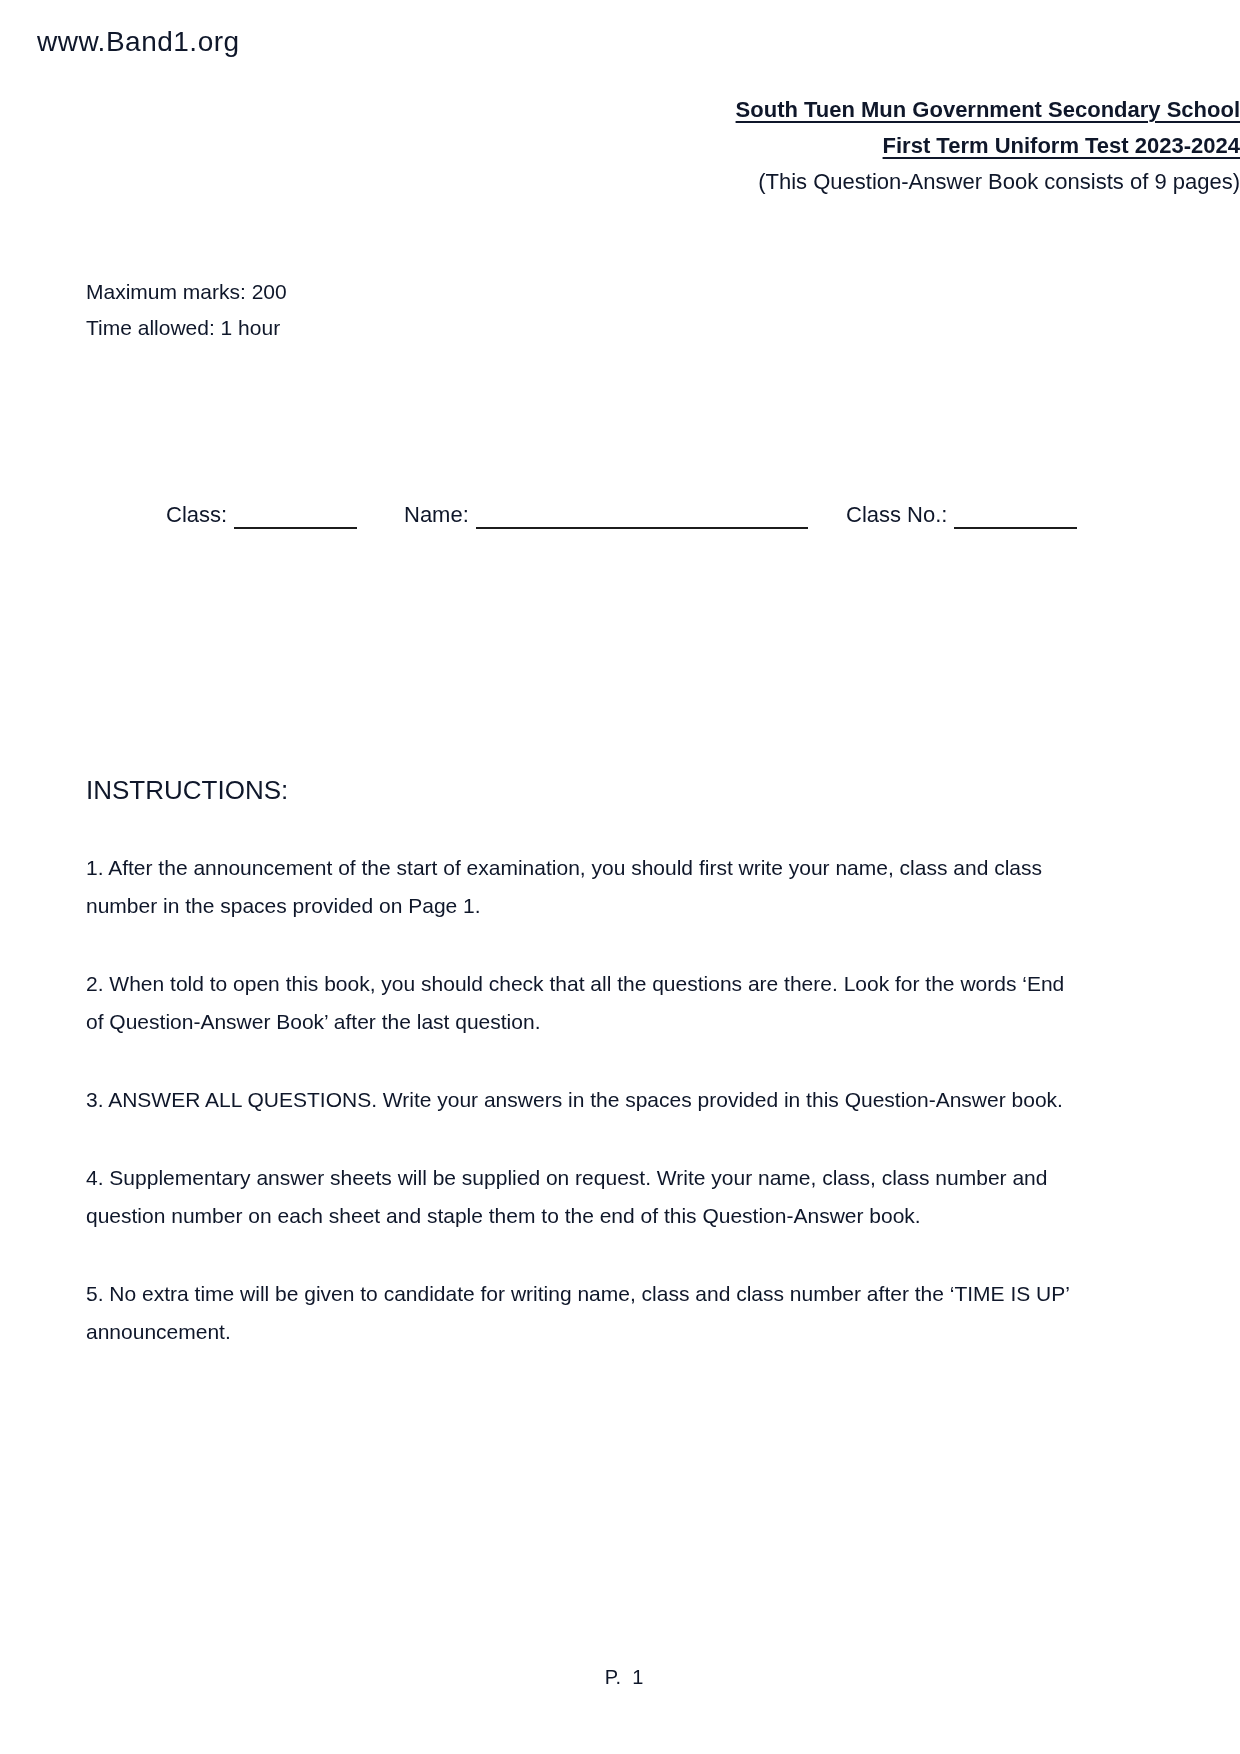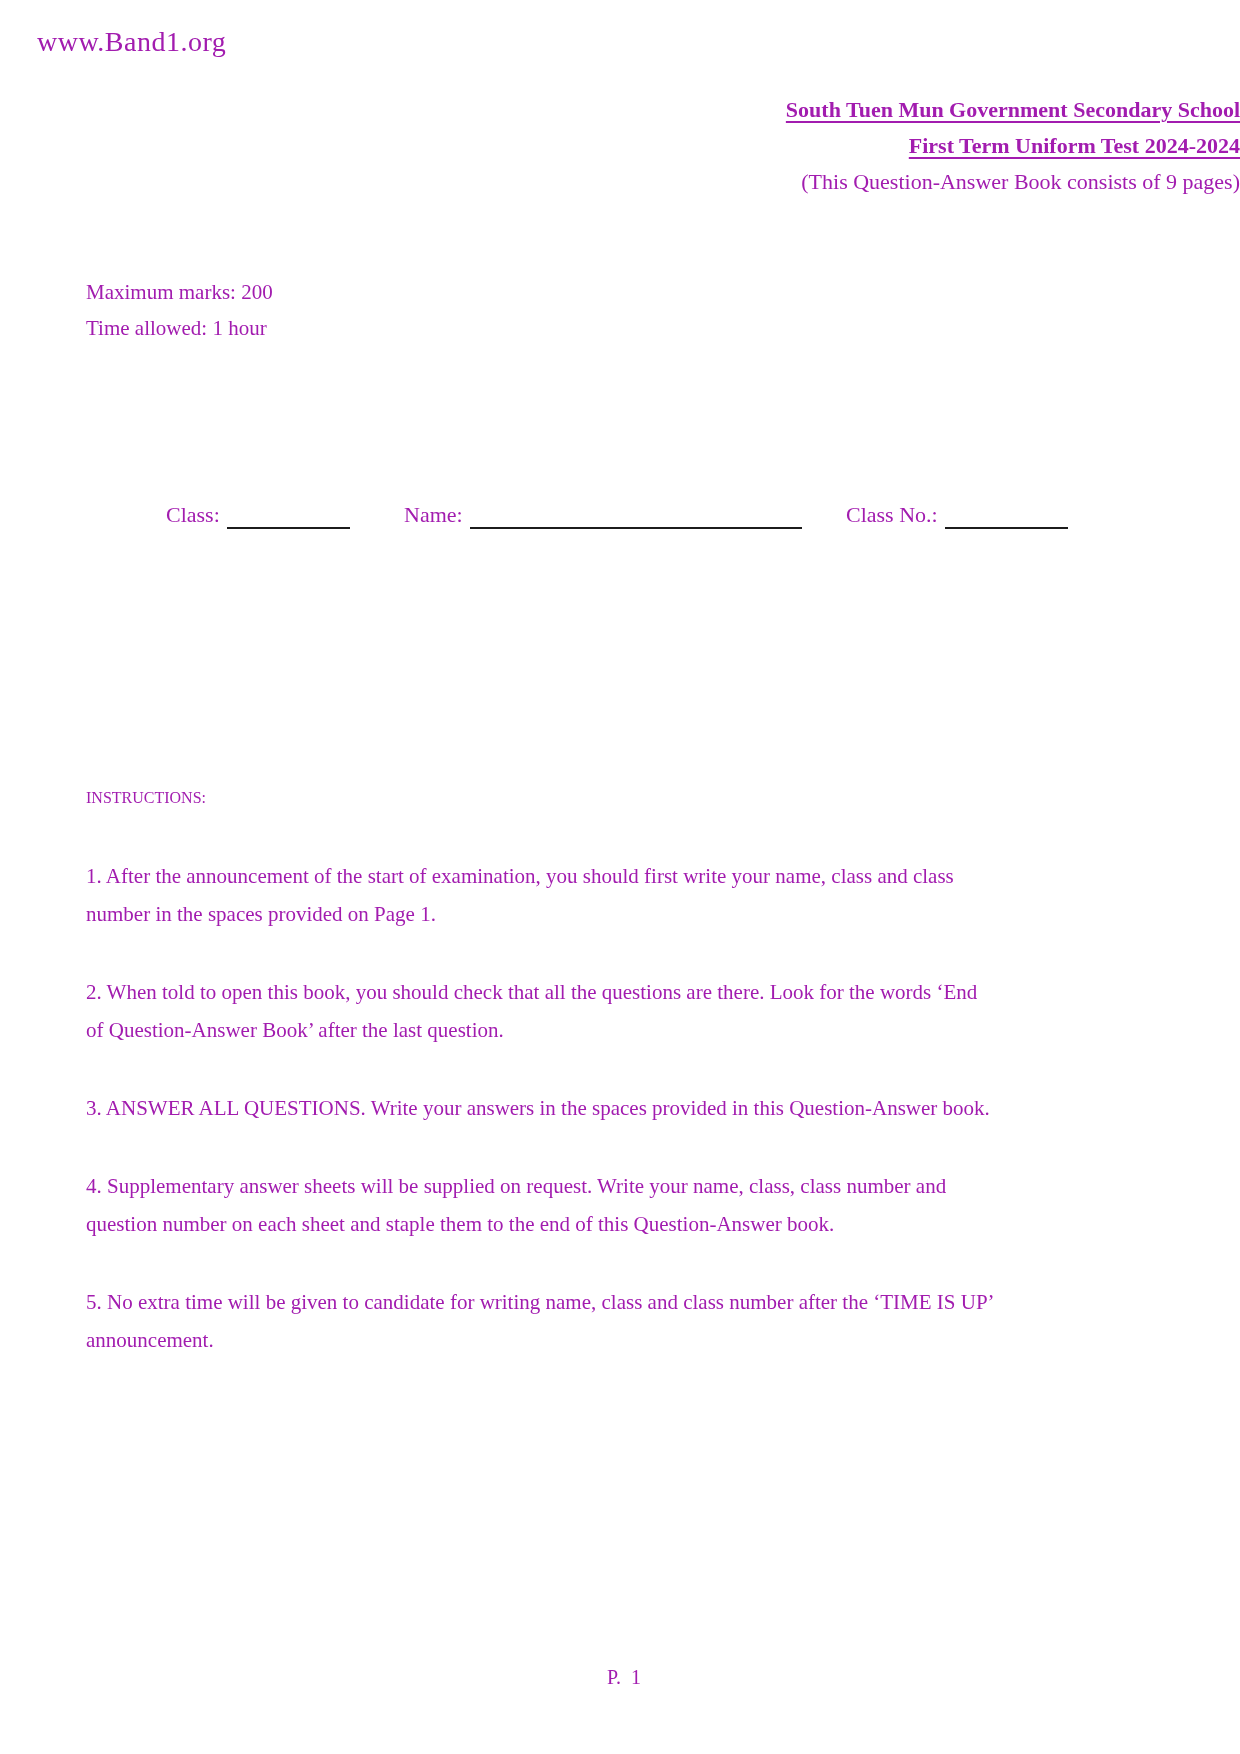--- a/index.html
+++ b/index.html
@@ -5,22 +5,22 @@
   html, body {
     margin: 0;
     padding: 0;
     background: #ffffff;
   }
   .page {
     position: relative;
     width: 1240px;
     height: 1754px;
     background: #ffffff;
-    color: #a21caf;
-    font-family: Liberation Serif, serif;
+    color: #0f172a;
+    font-family: Liberation Sans, sans-serif;
     overflow: hidden;
   }
   .watermark {
     position: absolute;
     left: 37px;
     top: 26px;
     font-size: 28px;
     letter-spacing: 0.5px;
   }
   .header {
@@ -74,22 +74,22 @@
   .instructions {
     position: absolute;
     left: 86px;
     top: 763px;
     width: 1080px;
     font-size: 21px;
     line-height: 38px;
   }
   .instructions .ins-heading {
     font-weight: normal;
-    font-size: 16px;
-    margin: 16px 0 40px 0;
+    font-size: 26px;
+    margin: 8px 0 40px 0;
     line-height: 38px;
   }
   .instructions p {
     margin: 12px 0 40px 0;
     white-space: pre-line;
   }
   .footer {
     position: absolute;
     left: 4px;
     top: 1666px;
@@ -101,21 +101,21 @@
 </style>
 </head>
 <body>
 
 <div class="page">
 
   <div class="watermark">www.Band1.org</div>
 
   <div class="header">
     <div class="u">South Tuen Mun Government Secondary School</div>
-    <div class="u">First Term Uniform Test 2024-2024</div>
+    <div class="u">First Term Uniform Test 2023-2024</div>
     <div>(This Question-Answer Book consists of 9 pages)</div>
   </div>
 
   <div class="meta">
     <div>Maximum marks: 200</div>
     <div>Time allowed: 1 hour</div>
   </div>
 
   <div class="fields">
     <span class="grp g-class">

